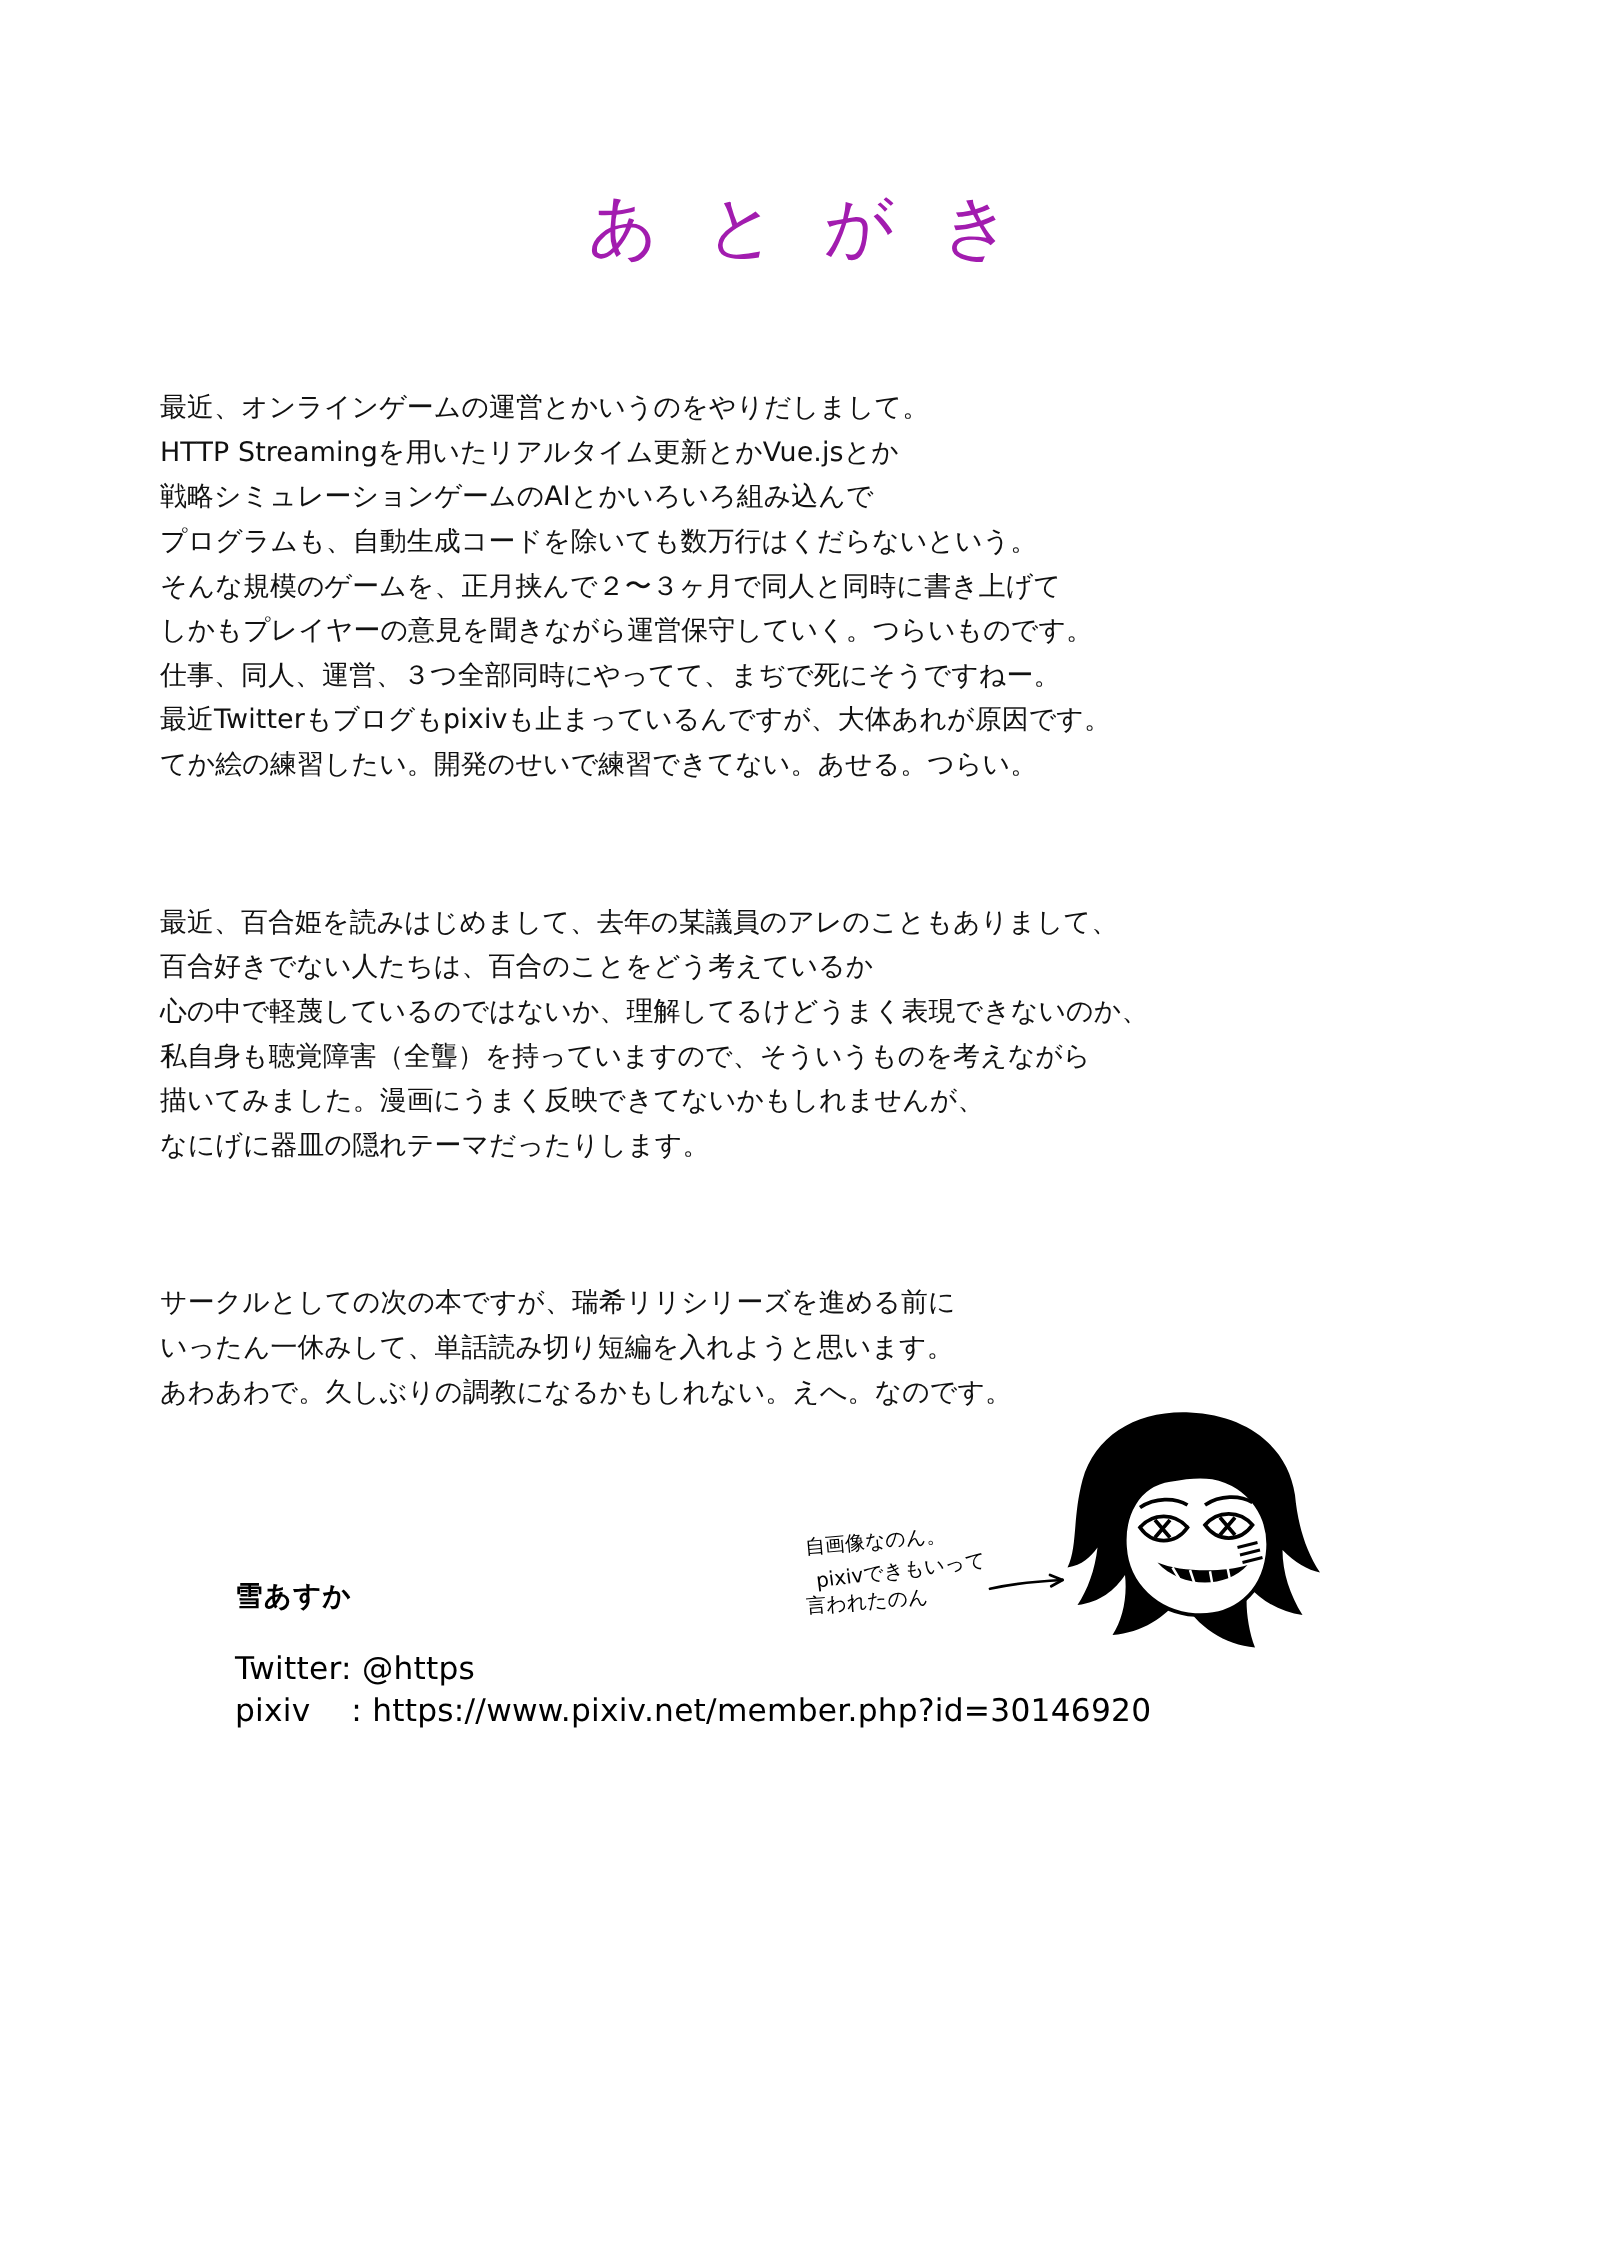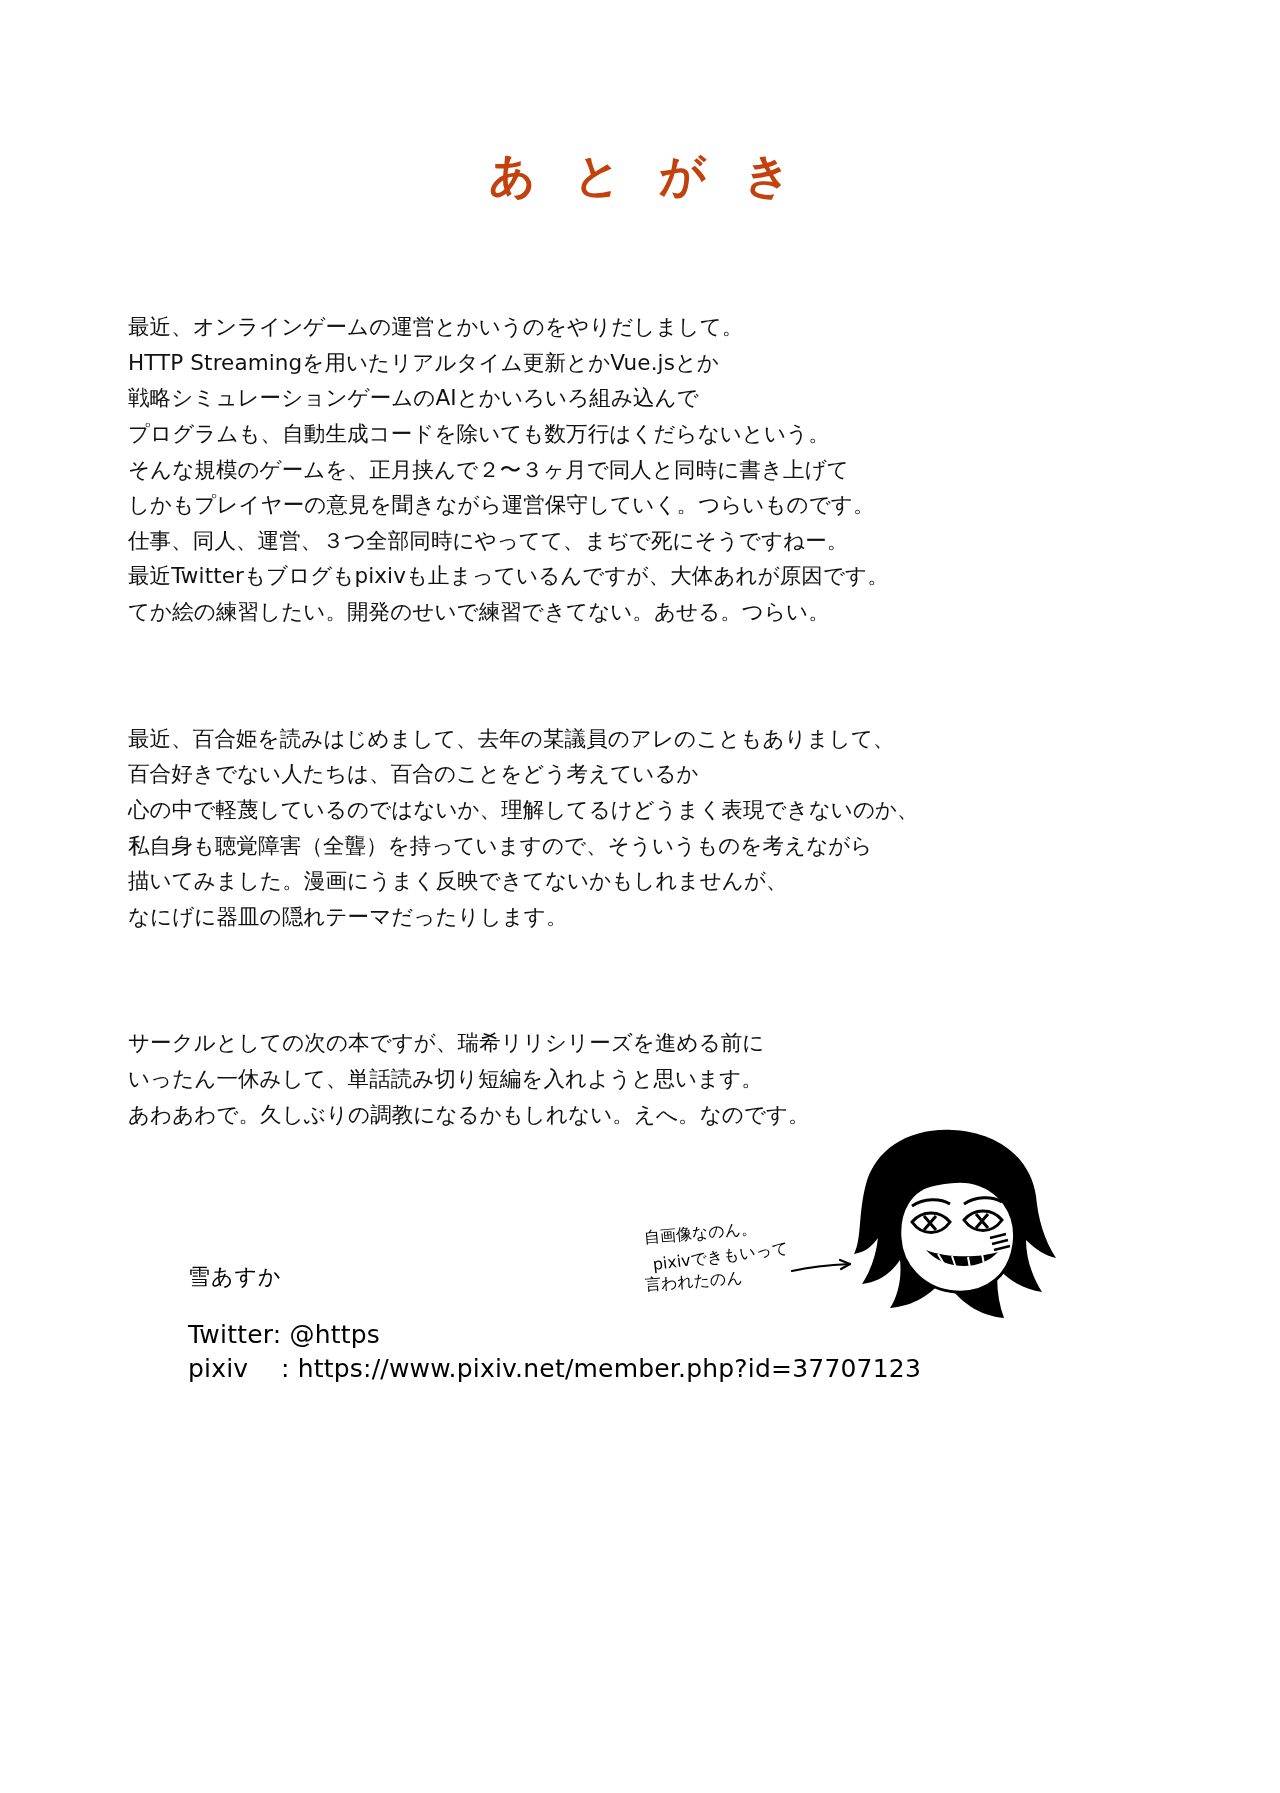--- a/index.html
+++ b/index.html
@@ -20,25 +20,25 @@
     inset: 0;
   }
 
   
   .title {
     position: absolute;
     left: 0;
     right: 0;
     top: 145px;
     text-align: center;
-    font-size: 46px;
-    font-weight: 700;
+    font-size: 55px;
+    font-weight: 400;
     letter-spacing: 38px;
     text-indent: 38px;
-    color: #c2410c;
+    color: #a21caf;
     font-family: "DejaVu Sans", sans-serif;
   }
 
   
   .body-text {
     position: absolute;
     left: 128px;
     top: 238px;
     width: 930px;
     font-size: 21.5px;
@@ -53,21 +53,21 @@
     white-space: pre-wrap;
   }
   .para:last-child { margin-bottom: 0; }
 
   
   .signature {
     position: absolute;
     left: 188px;
     top: 1262px;
     font-size: 22px;
-    font-weight: 400;
+    font-weight: 700;
     letter-spacing: 1px;
     font-family: "DejaVu Sans", sans-serif;
   }
 
   
   .contacts {
     position: absolute;
     left: 188px;
     top: 1318px;
     font-size: 25px;
@@ -137,21 +137,21 @@
 なにげに器皿の隠れテーマだったりします。</p>
     <p class="para">サークルとしての次の本ですが、瑞希リリシリーズを進める前に
 いったん一休みして、単話読み切り短編を入れようと思います。
 あわあわで。久しぶりの調教になるかもしれない。えへ。なのです。</p>
   </div>
 
   <div class="signature">雪あすか</div>
 
   <div class="contacts">
     <div class="contact-row">Twitter: @https</div>
-    <div class="contact-row">pixiv    : https://www.pixiv.net/member.php?id=37707123</div>
+    <div class="contact-row">pixiv    : https://www.pixiv.net/member.php?id=30146920</div>
   </div>
 
   <div class="hand-note">
     <span class="l1">自画像なのん。</span>
     <span class="l2">pixivできもいって</span>
     <span class="l3">言われたのん</span>
   </div>
 
   <svg class="arrow" viewBox="0 0 66 20">
     <path d="M2 13 C 20 9, 40 7, 60 6" stroke="#000" stroke-width="2.2" fill="none" stroke-linecap="round"></path>

